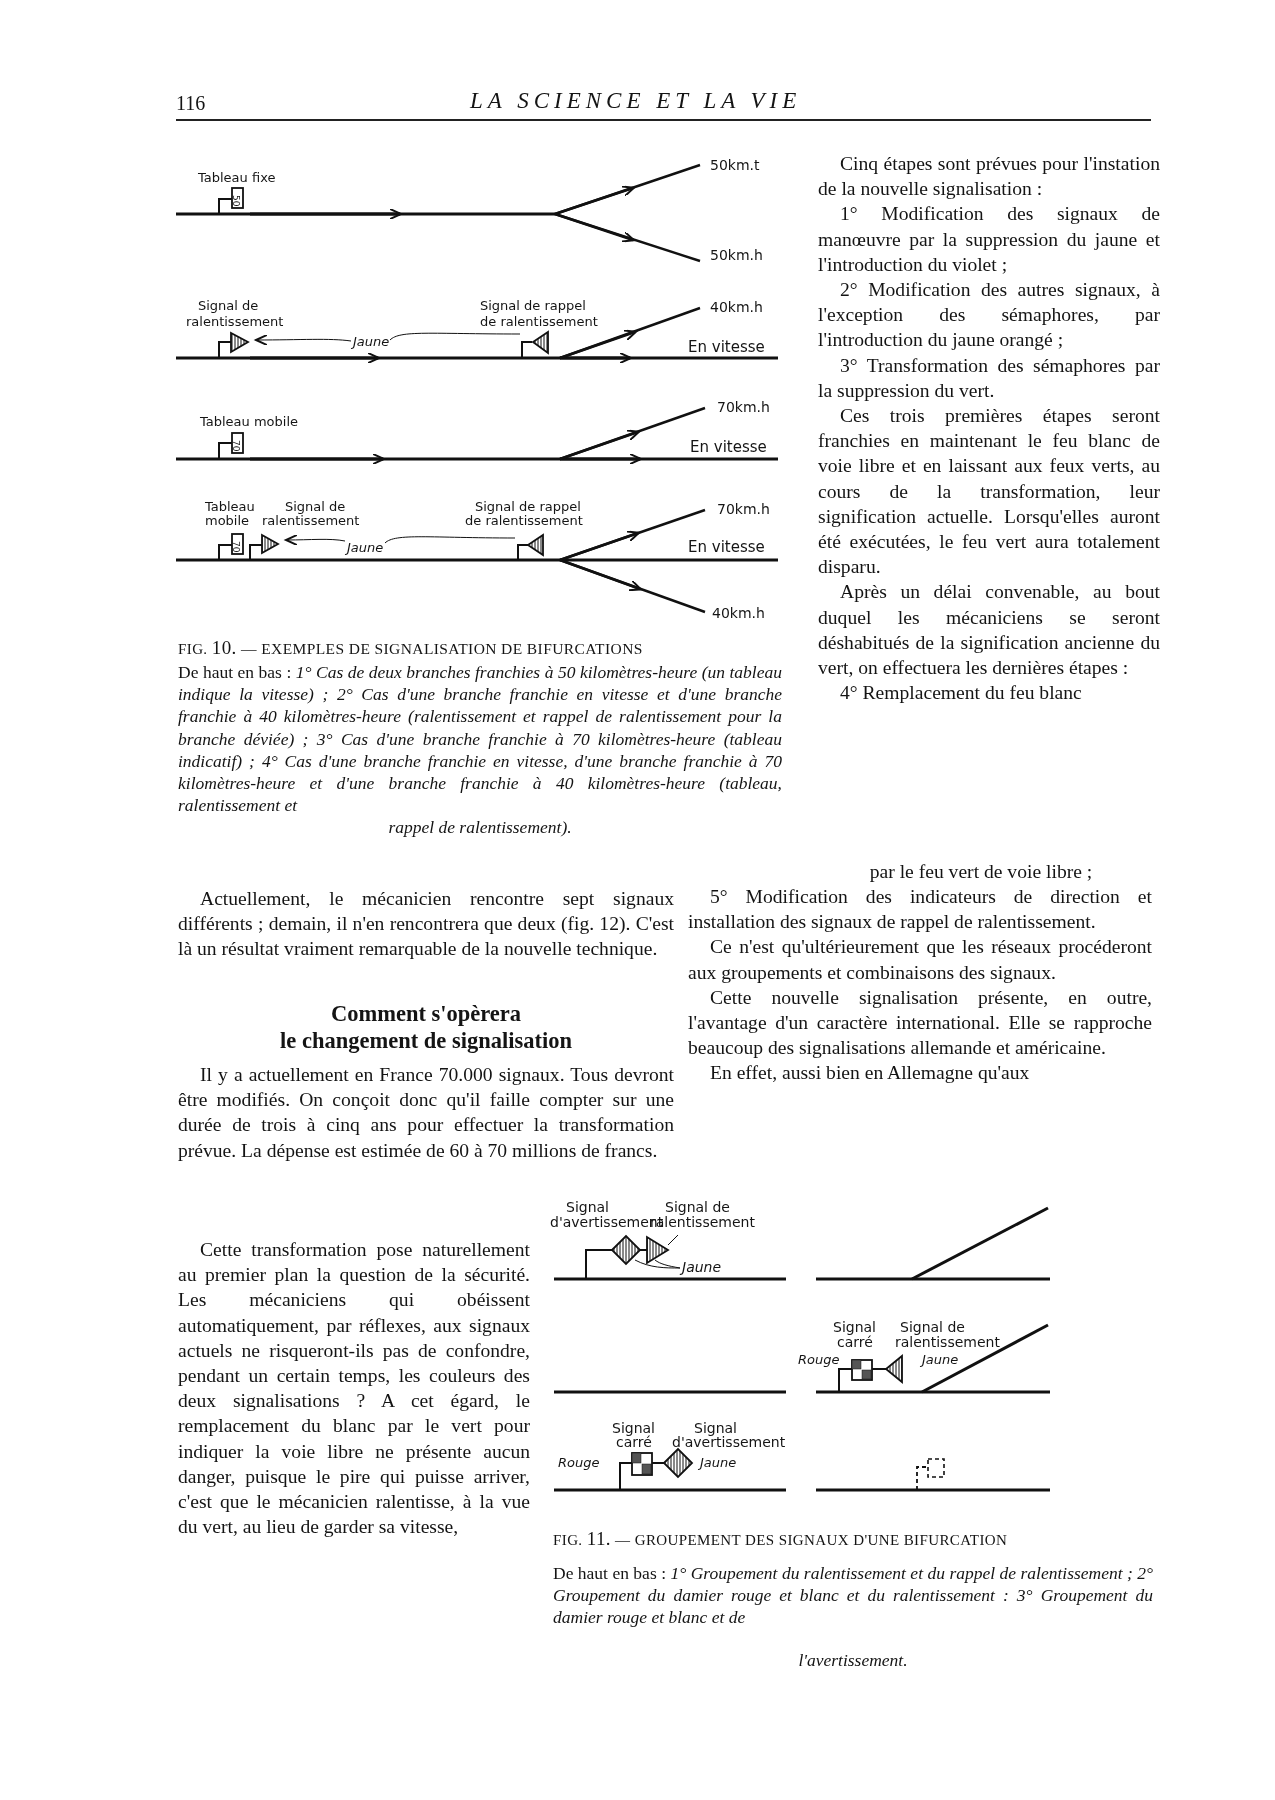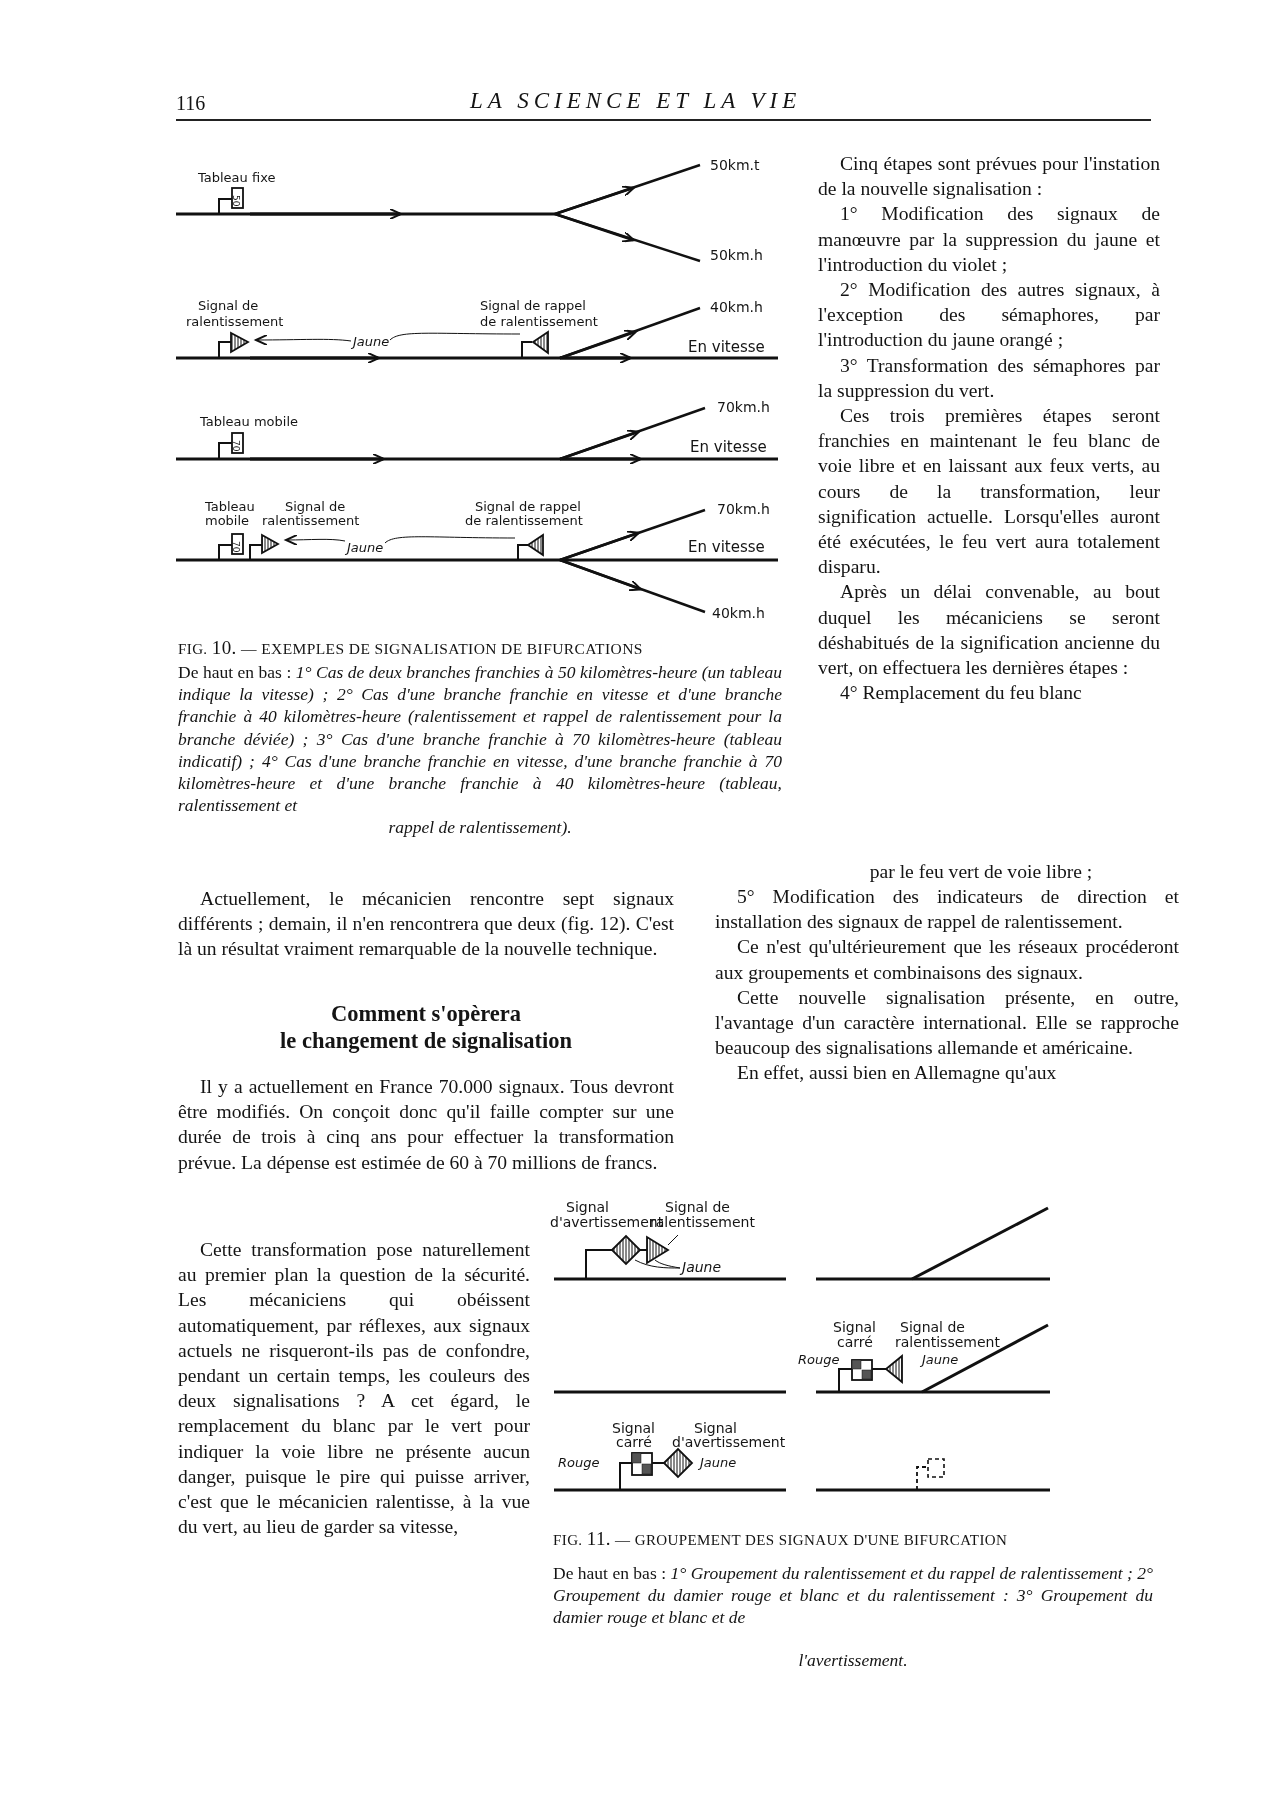--- a/index.html
+++ b/index.html
@@ -143,25 +143,25 @@
   <p class="noind" style="padding-left:0;">par le feu vert de voie libre ;</p>
 </div>
 
 <div class="abs col" style="left:178px;top:886px;width:496px;">
   <p>Actuellement, le mécanicien rencontre sept signaux différents ; demain, il n'en rencontrera que deux (fig. 12). C'est là un résultat vraiment remarquable de la nouvelle technique.</p>
 </div>
 <div class="abs heading" style="left:178px;top:1000px;width:496px;">
   <div>Comment s'opèrera</div>
   <div>le changement de signalisation</div>
 </div>
-<div class="abs col" style="left:178px;top:1062px;width:496px;margin-top:12px;">
+<div class="abs col" style="left:178px;top:1062px;width:496px;">
   <p style="width:496px;">Il y a actuellement en France 70.000 signaux. Tous devront être modifiés. On conçoit donc qu'il faille compter sur une durée de trois à cinq ans pour effectuer la transformation prévue. La dépense est estimée de 60 à 70 millions de francs.</p>
 </div>
 
-<div class="abs col" style="left:688px;top:884px;width:464px;margin-left:27px;">
+<div class="abs col" style="left:688px;top:884px;width:464px;">
   <p>5° Modification des indicateurs de direction et installation des signaux de rappel de ralentissement.</p>
   <p>Ce n'est qu'ultérieurement que les réseaux procéderont aux groupements et combinaisons des signaux.</p>
   <p>Cette nouvelle signalisation présente, en outre, l'avantage d'un caractère international. Elle se rapproche beaucoup des signalisations allemande et américaine.</p>
   <p>En effet, aussi bien en Allemagne qu'aux</p>
 </div>
 
 <div class="abs col" style="left:178px;top:1237px;width:352px;">
   <p>Cette transformation pose naturellement au premier plan la question de la sécurité. Les mécaniciens qui obéissent automatiquement, par réflexes, aux signaux actuels ne risqueront-ils pas de confondre, pendant un certain temps, les couleurs des deux signalisations ? A cet égard, le remplacement du blanc par le vert pour indiquer la voie libre ne présente aucun danger, puisque le pire qui puisse arriver, c'est que le mécanicien ralentisse, à la vue du vert, au lieu de garder sa vitesse,</p>
 </div>
 

